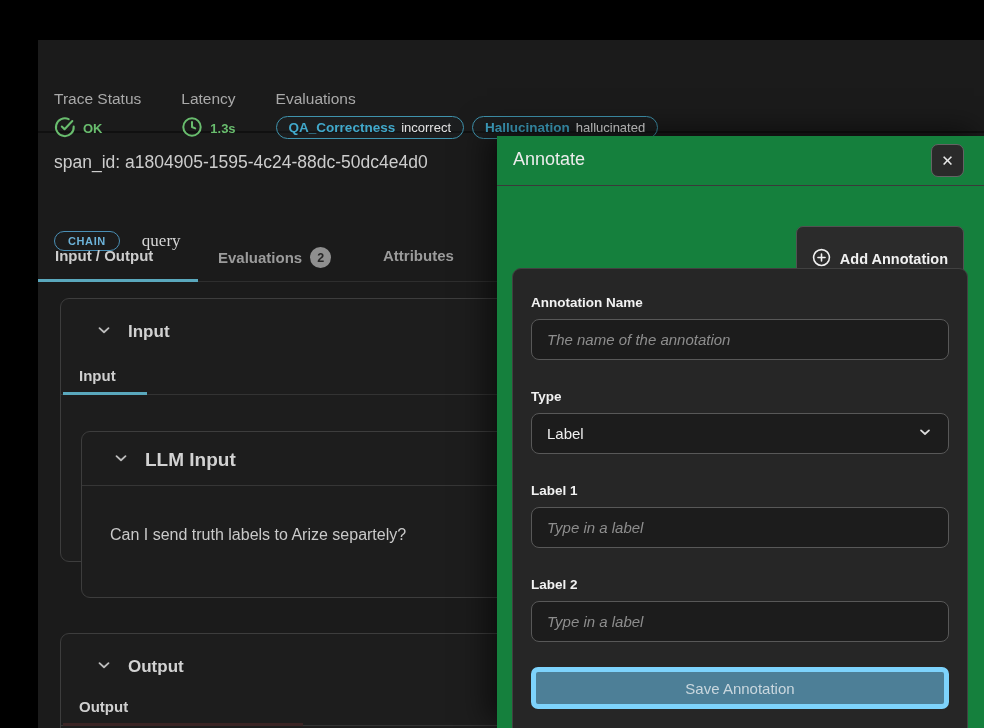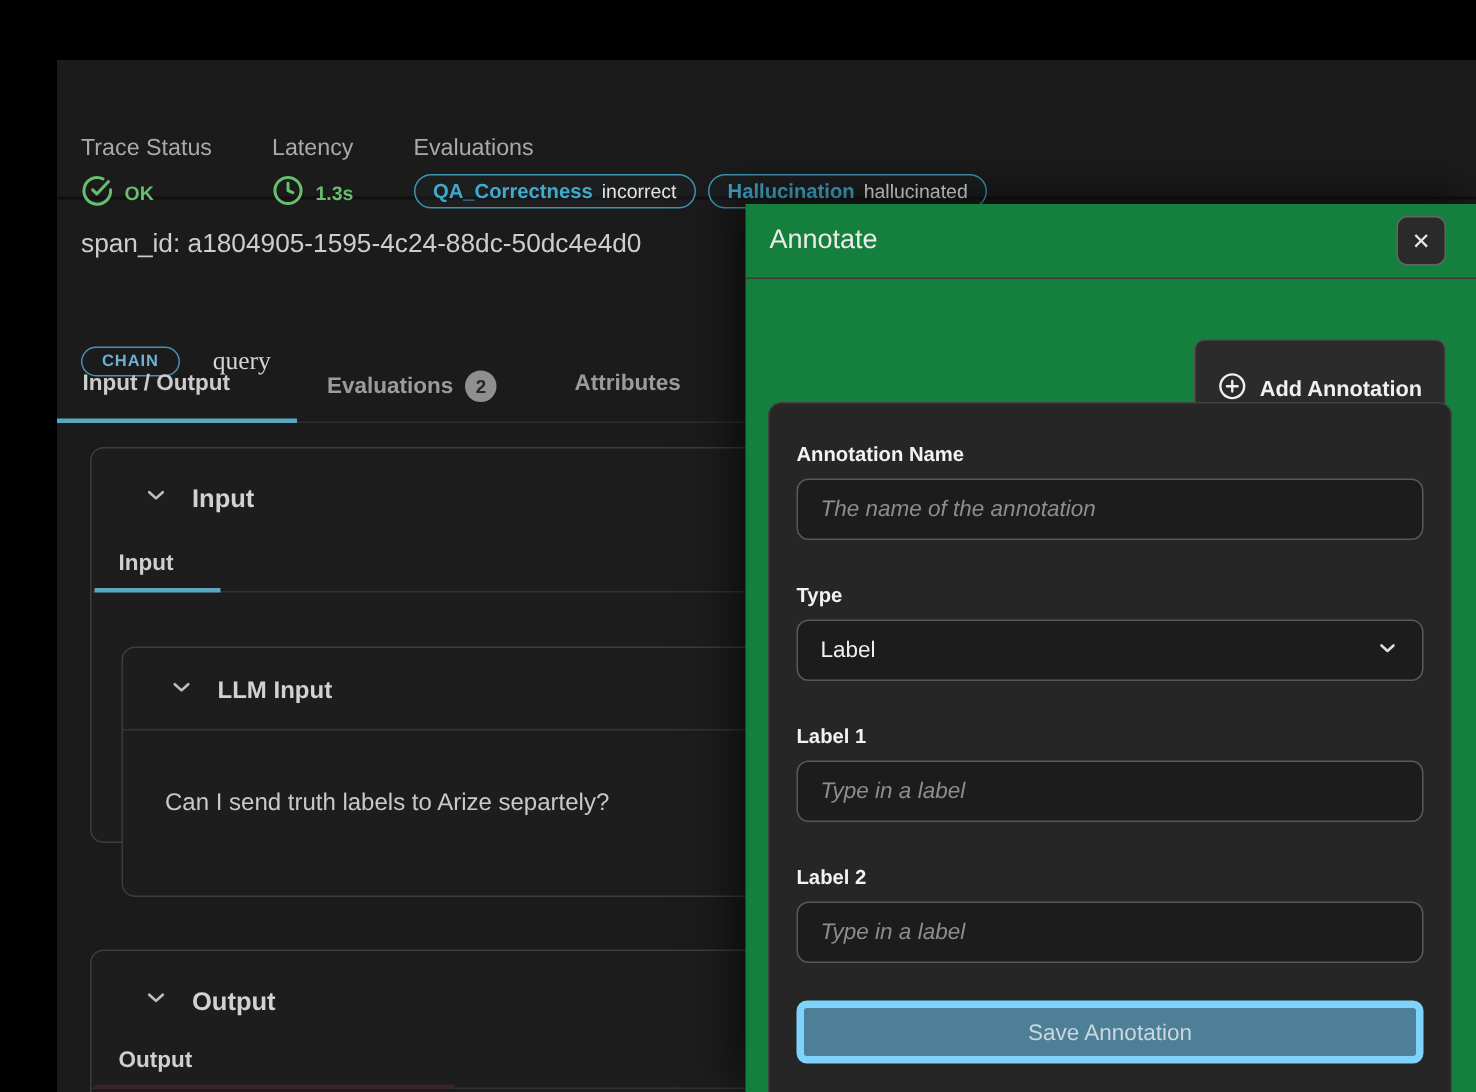--- a/index.html
+++ b/index.html
@@ -40,21 +40,21 @@
   .chev { color:#bdbdbd; }
   .subtab-wrap { position:absolute; left:0; right:0; border-bottom:1px solid #333; }
   .input-card .subtab-wrap { top:66px; height:30px; }
   .output-card .subtab-wrap { top:62px; height:30px; }
   .subtab { position:absolute; left:18px; top:2px; color:#cfcfcf; font-size:15px; font-weight:bold; }
   .subtab-underline { position:absolute; left:2px; top:27px; width:84px; height:3px; background:#5aa8bd; }
   .subtab-underline.out { background:#3a2424; width:240px; }
 
   .llm-card { position:absolute; left:20px; top:132px; width:560px; height:167px; background:#1d1d1d; border:1px solid #3d3d3d; border-radius:9px; }
   .llm-head { display:flex; align-items:center; gap:15px; padding:17px 0 14px 30px; border-bottom:1px solid #363636; }
-  .llm-title { color:#d2d2d2; font-size:16px; font-weight:bold; }
+  .llm-title { color:#d2d2d2; font-size:19px; font-weight:bold; }
   .llm-body { padding:40px 0 0 28px; color:#c9c9c9; font-size:16px; }
 
   
   .annotate-panel { position:absolute; left:497px; top:136px; width:487px; height:592px; background:#15803d; box-shadow:-10px -6px 28px rgba(0,0,0,.55); }
   .annotate-header { position:absolute; left:0; top:0; right:0; height:50px; border-bottom:1px solid #3a3a3a; }
   .annotate-title { position:absolute; left:16px; top:13px; color:#ececec; font-size:18px; font-weight:500; }
   .close-btn { position:absolute; right:20px; top:8px; width:33px; height:33px; background:#2a2a2a; border:1px solid #646464; border-radius:7px; color:#e8e8e8; font-size:15px; display:flex; align-items:center; justify-content:center; cursor:pointer; }
   .add-annotation-btn { position:absolute; right:20px; top:90px; display:inline-flex; align-items:center; gap:9px; background:#2b2b2b; border:1px solid #525252; border-radius:7px; padding:21px 15px; color:#f0f0f0; font-size:14.5px; font-weight:bold; cursor:pointer; }
 
   .form-card { position:absolute; left:15px; top:132px; width:456px; height:478px; background:#262626; border:1px solid #414141; border-radius:9px; padding:26px 18px 0 18px; overflow:hidden; }

